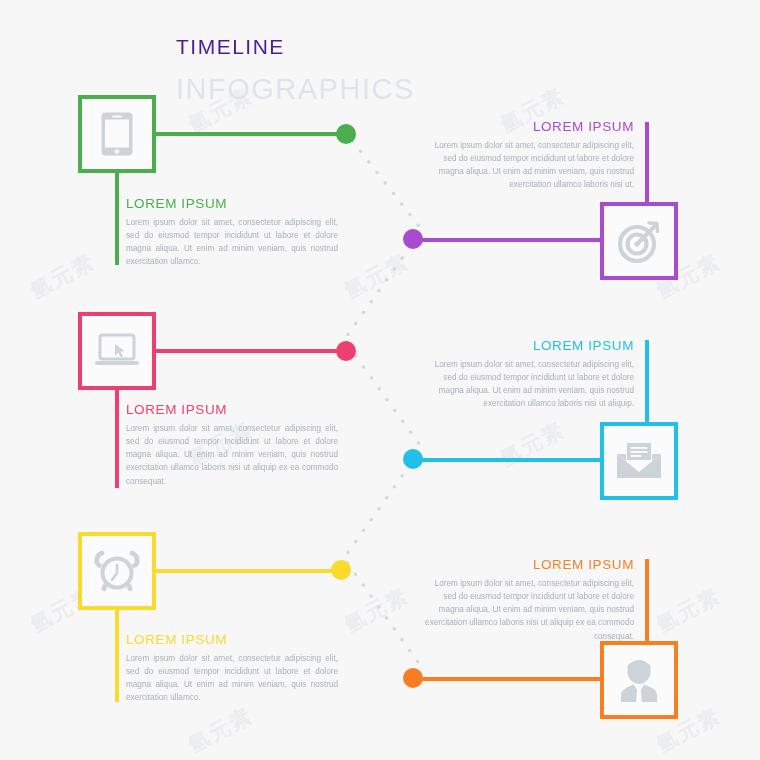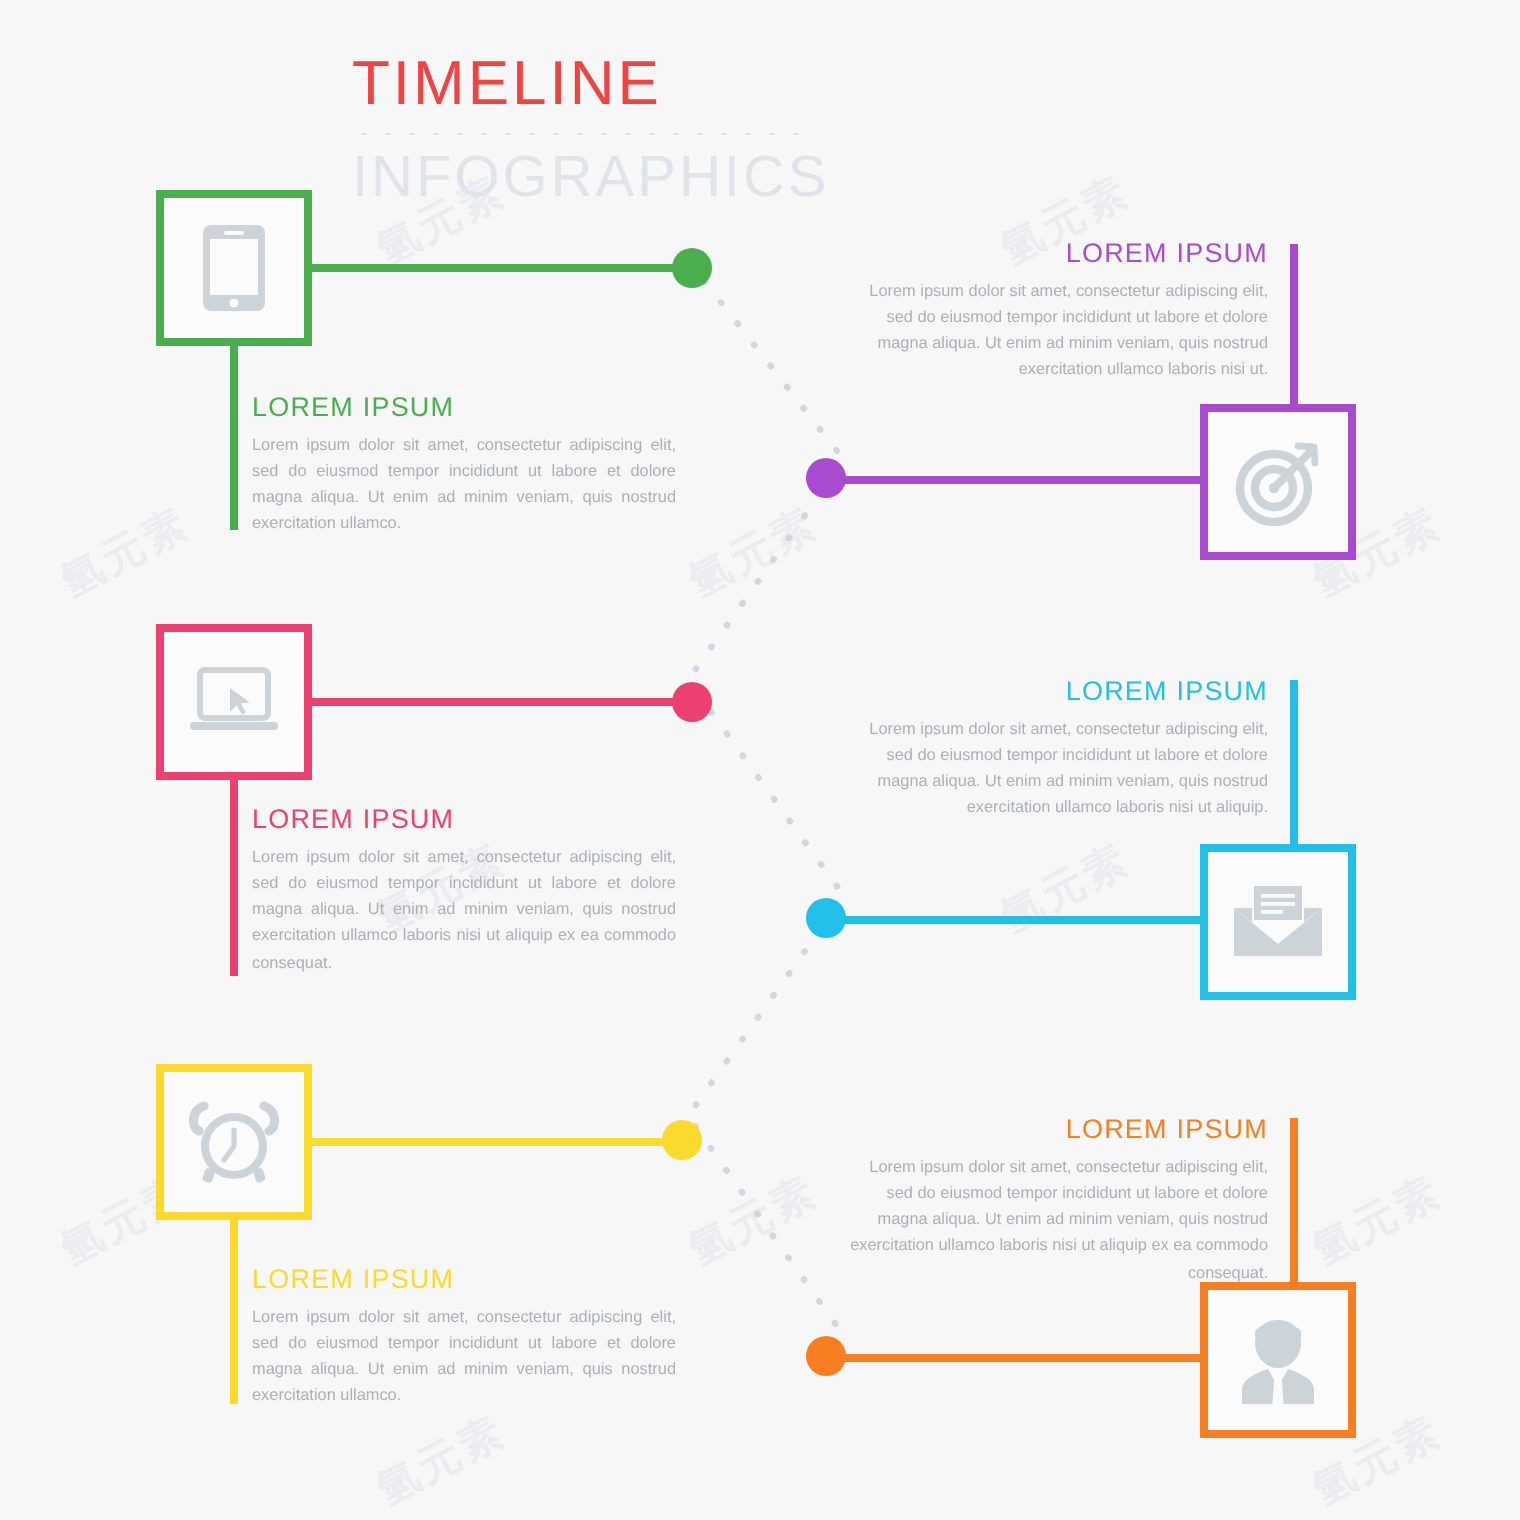--- a/index.html
+++ b/index.html
@@ -7,22 +7,22 @@
     width:760px;height:760px;
     background:#f7f7f8;
     font-family:"Liberation Sans", sans-serif;
     overflow:hidden;
   }
   #stage{position:relative;width:760px;height:760px;}
 
   
   .title-block{position:absolute;left:176px;top:26px;}
   .title-line1{
-    font-size:31px;letter-spacing:1.5px;color:#ef4444;
-    line-height:1;font-weight:400;
+    font-size:21px;letter-spacing:1.5px;color:#4c1d95;
+    line-height:1;font-weight:400;margin-top:10px;
   }
   .title-dots{
     margin:8px 0 6px 0;height:4px;width:228px;
     background-image:radial-gradient(#dfe4ea 1.4px, transparent 1.6px);
     background-size:12px 4px;background-repeat:repeat-x;
   }
   .title-line2{
     font-size:29px;letter-spacing:1.5px;color:#dfe4ea;
     line-height:1;font-weight:400;
   }

